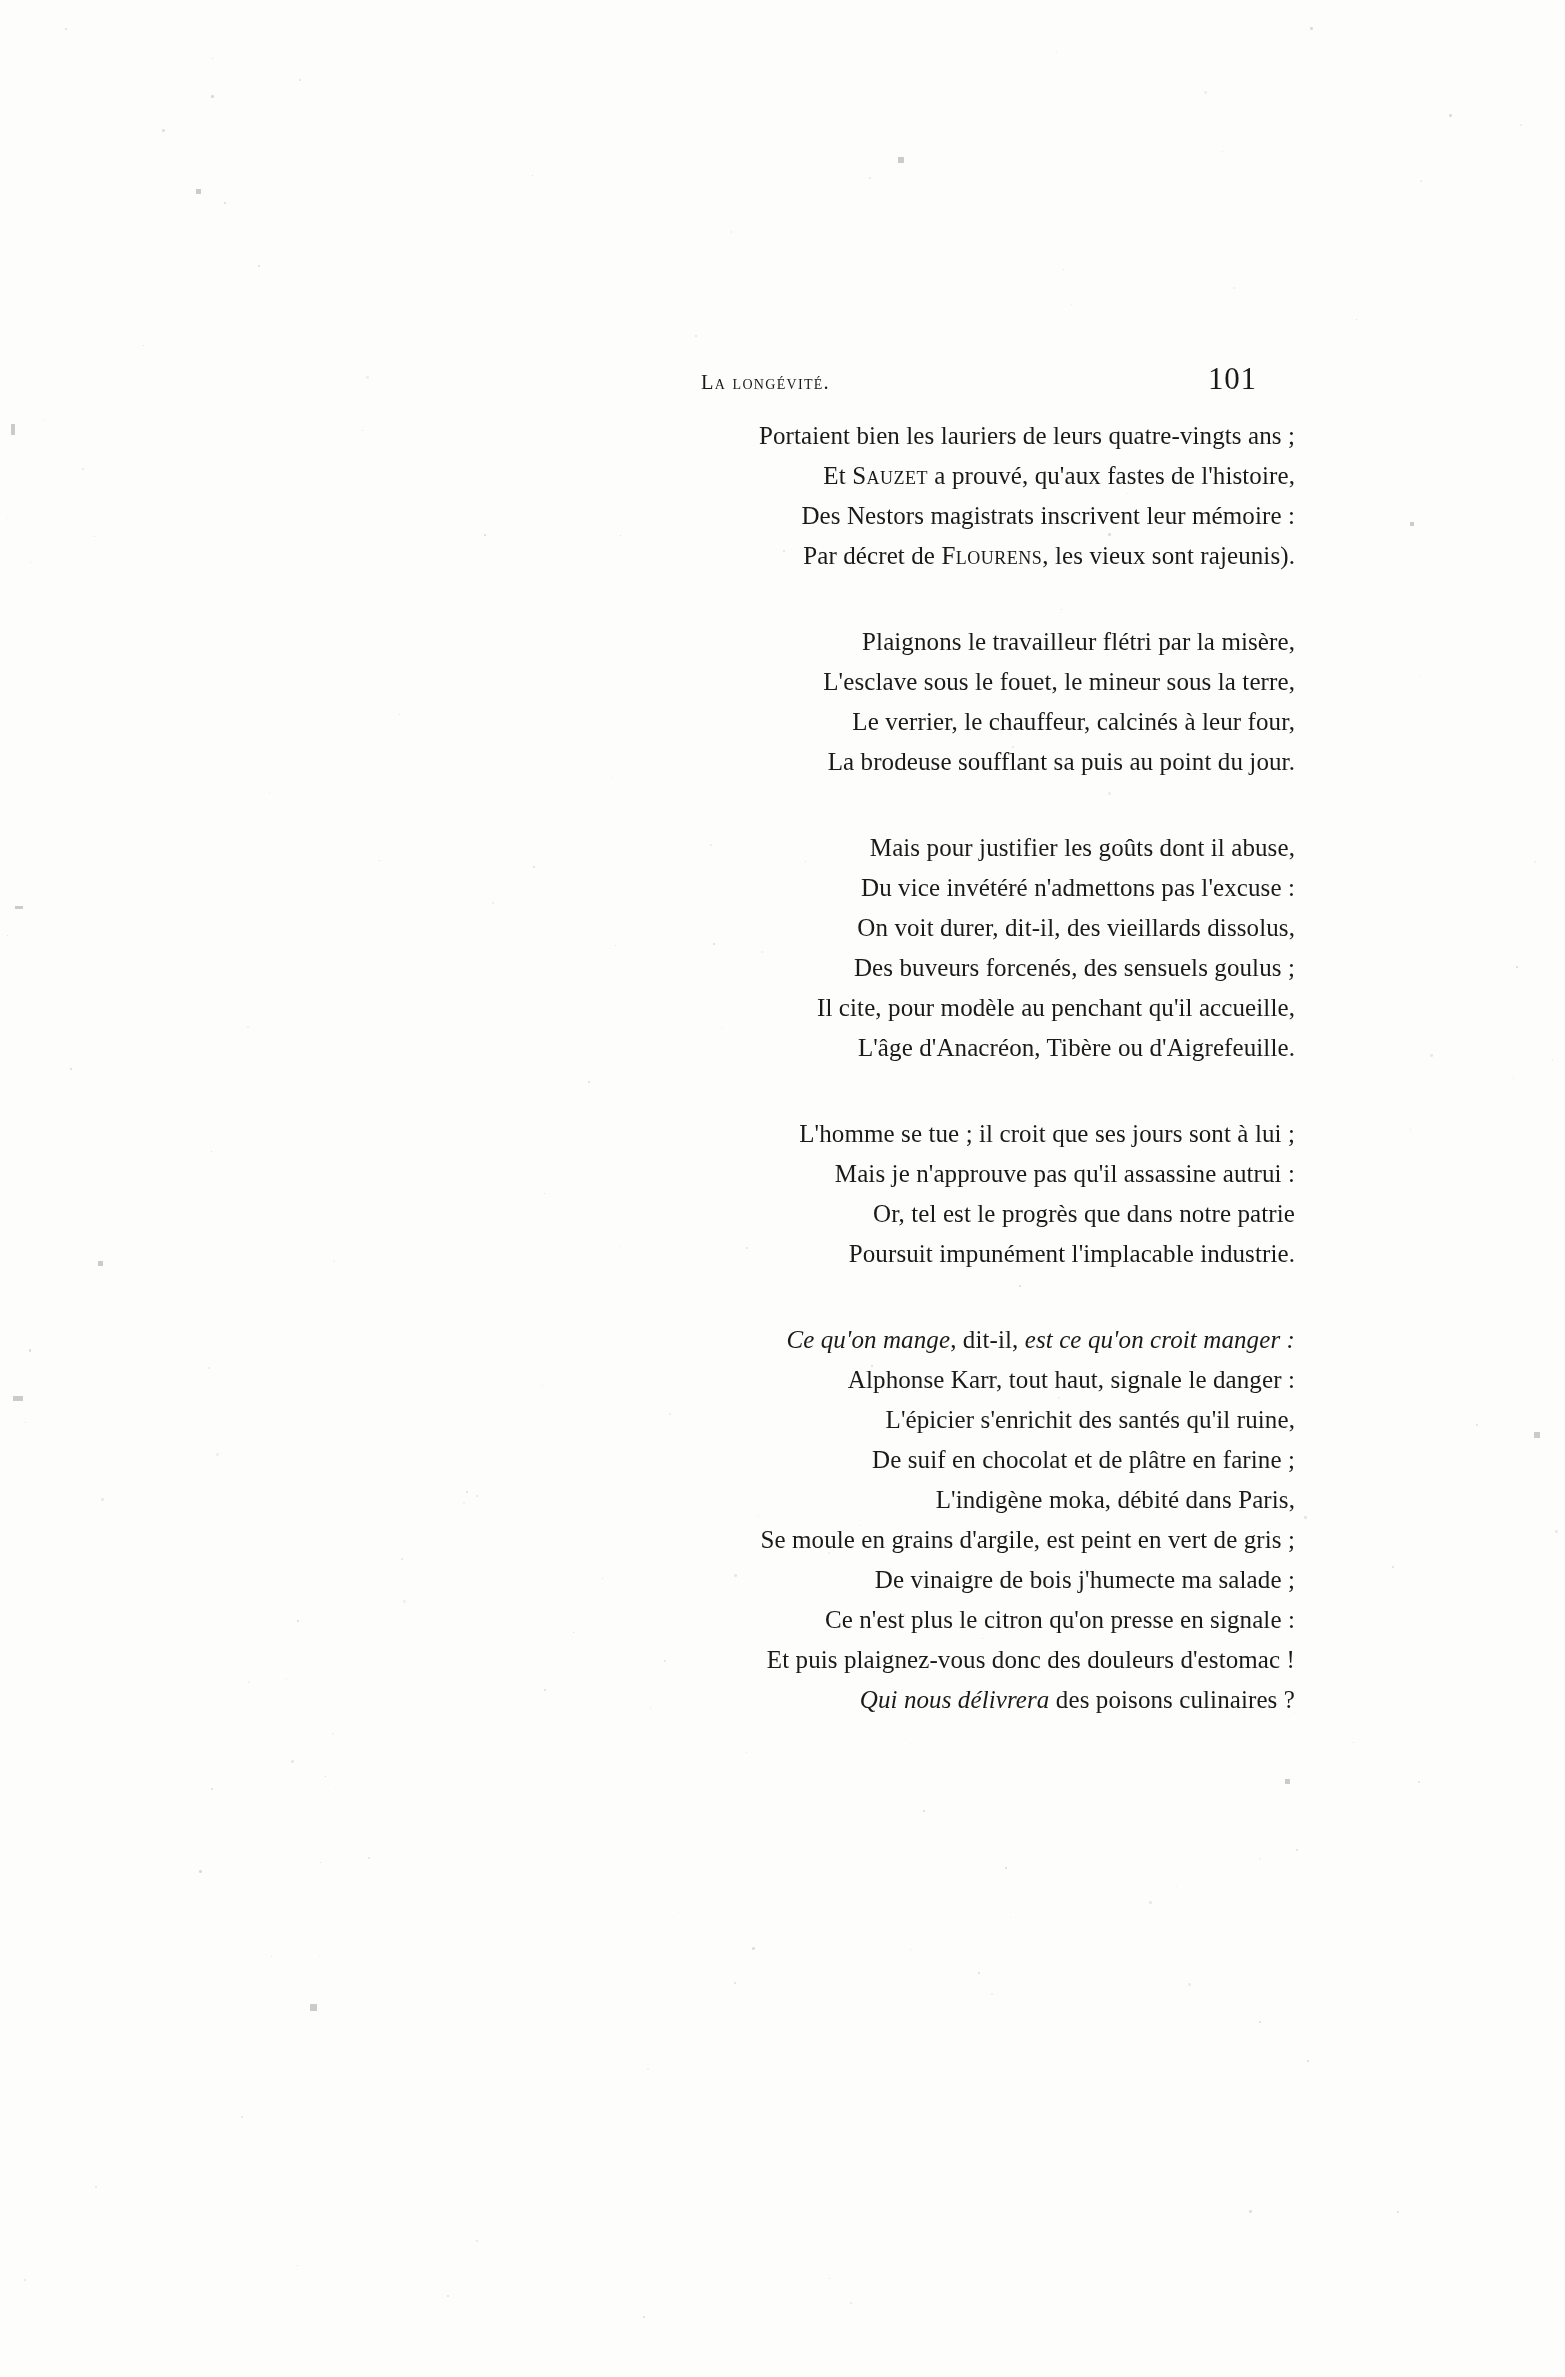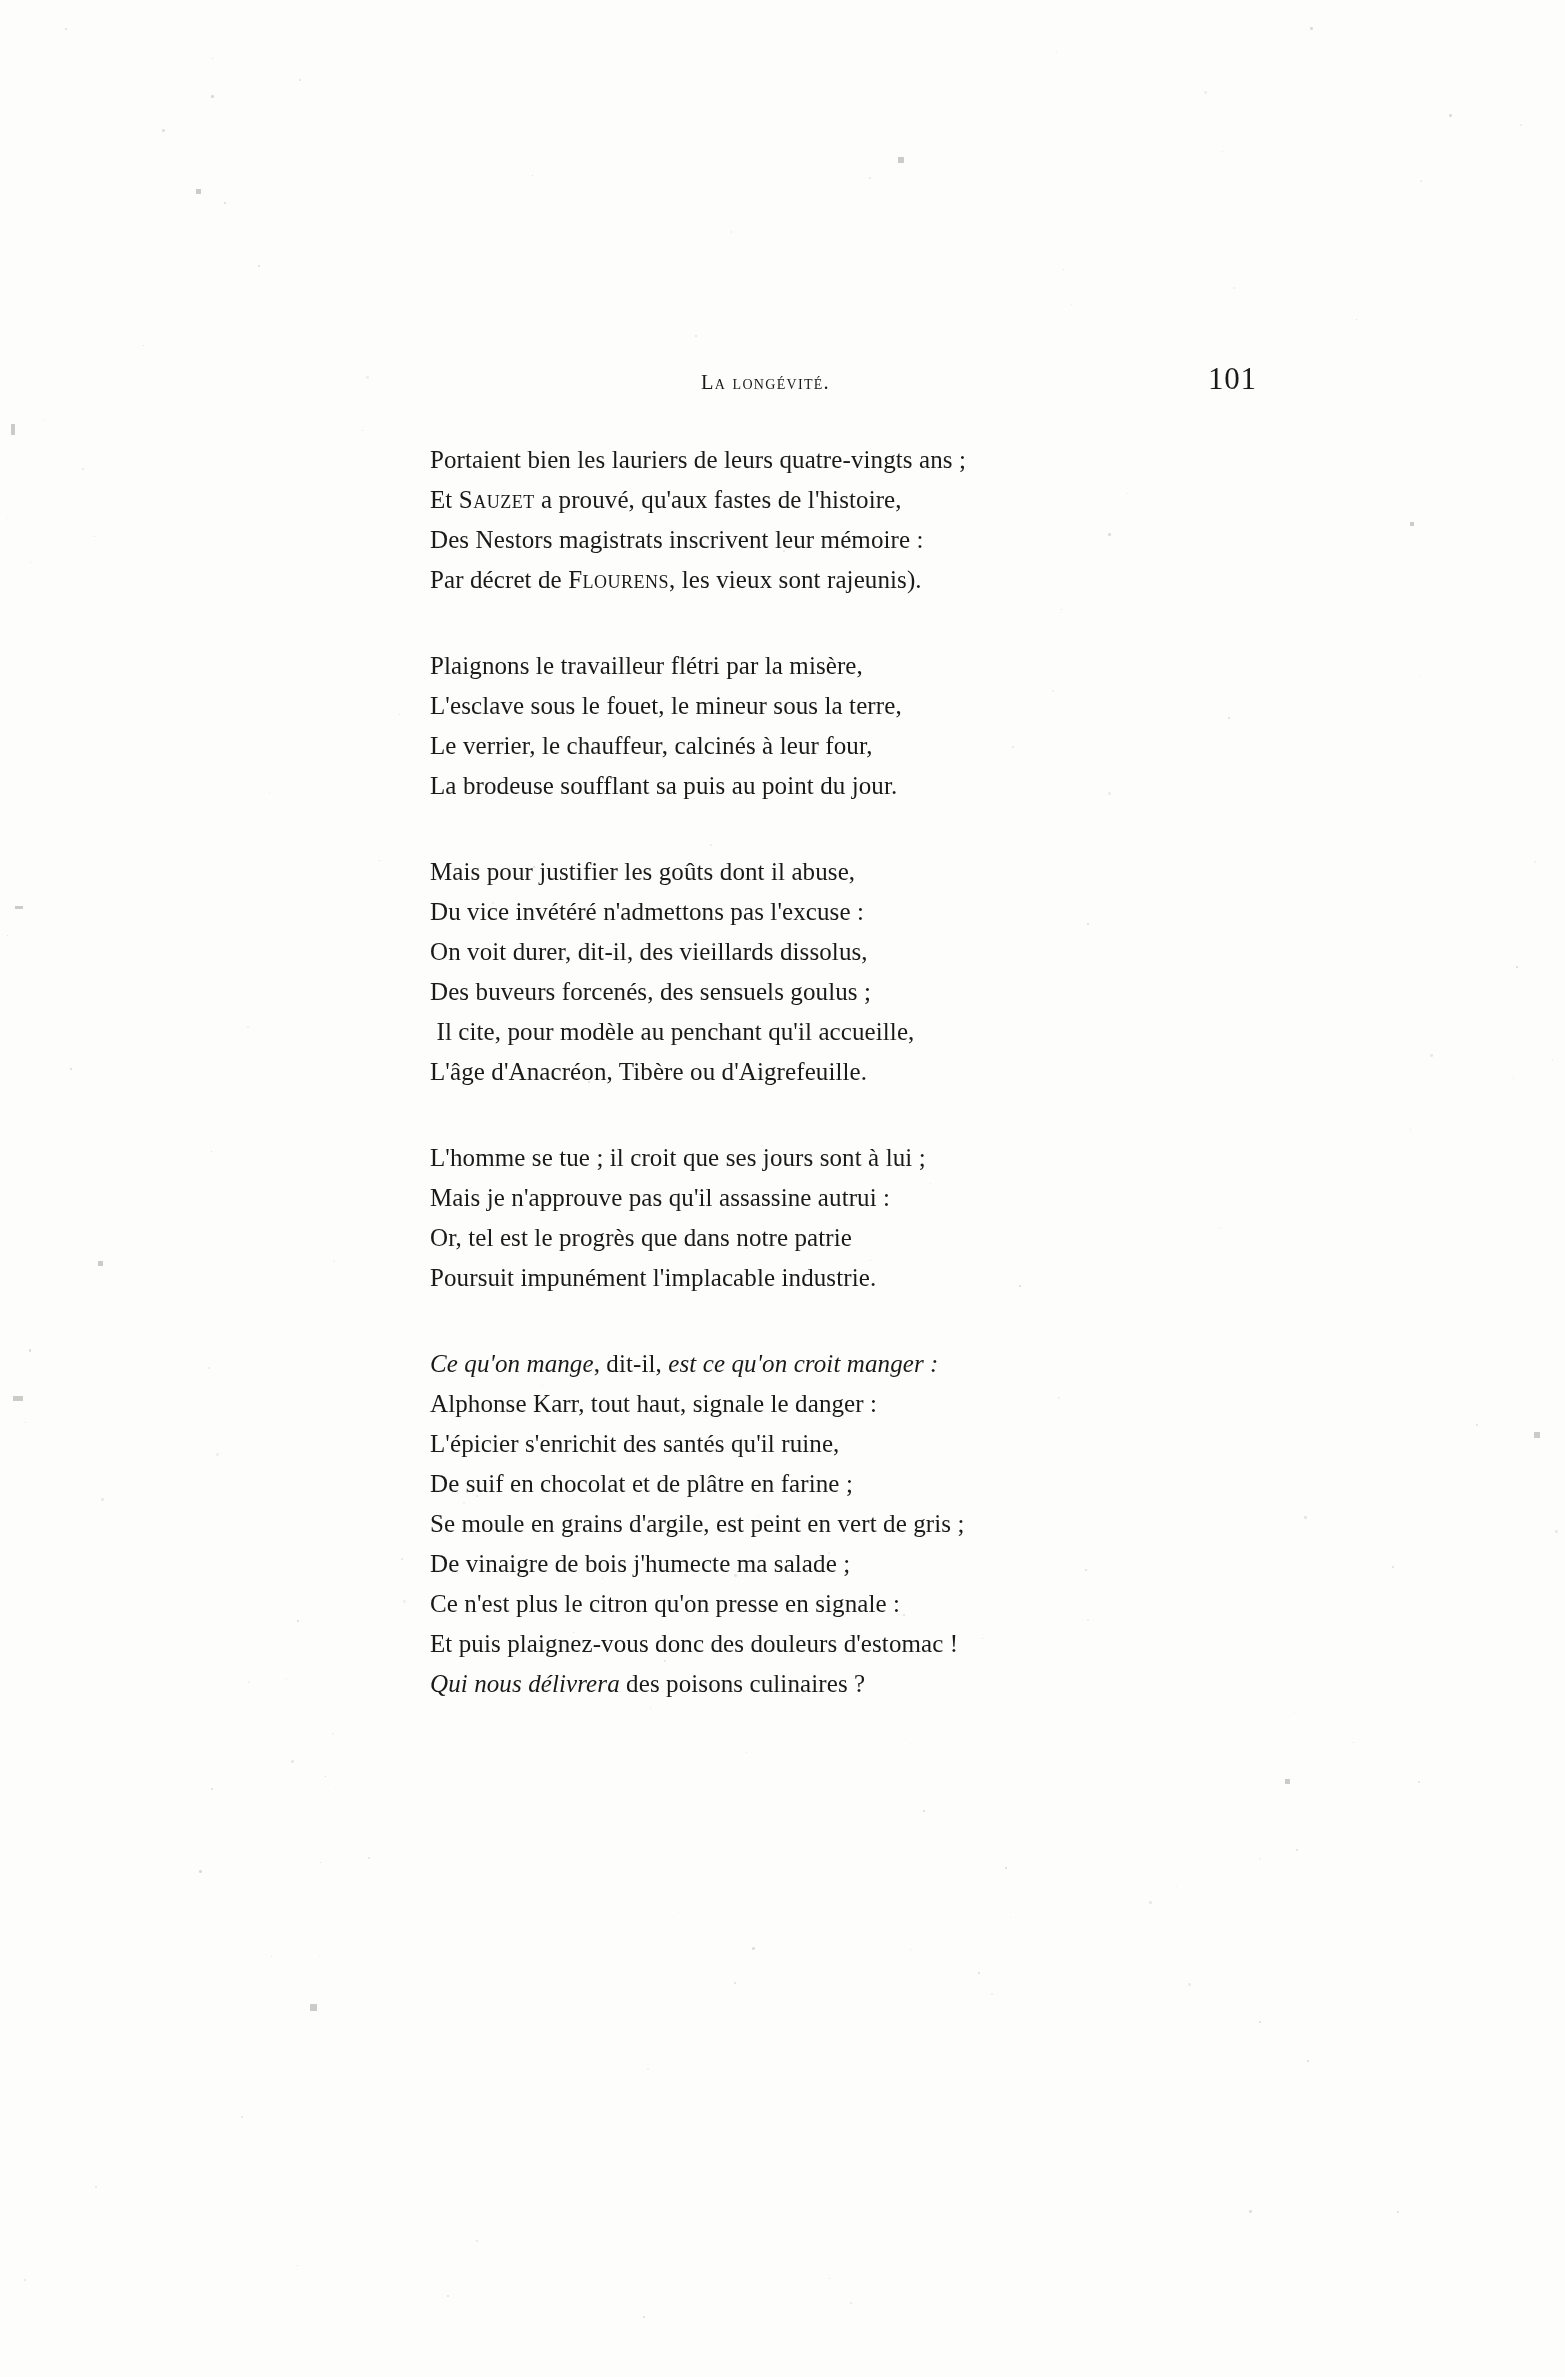--- a/index.html
+++ b/index.html
@@ -60,22 +60,23 @@
     position: absolute;
     left: 784px;
     top: -9.8px;
     font-size: 31px;
     letter-spacing: 0.8px;
   }
 
   .poem {
     position: absolute;
     left: 430px;
-    top: 440px;
+    top: 416px;
     width: 865px;
+    text-align: right;
   }
   .stanza {
     margin: 0 0 46px 0;
   }
   .line {
     font-size: 25px;
     line-height: 40px;
     white-space: pre;
     letter-spacing: 0.1px;
   }
@@ -135,20 +136,21 @@
       <div class="line">Mais je n'approuve pas qu'il assassine autrui :</div>
       <div class="line">Or, tel est le progrès que dans notre patrie</div>
       <div class="line">Poursuit impunément l'implacable industrie.</div>
     </div>
 
     <div class="stanza">
       <div class="line italic"><span style="font-style: italic;">Ce qu'on mange</span><span style="font-style: normal;">, dit-il, </span><span style="font-style: italic;">est ce qu'on croit manger :</span></div>
       <div class="line">Alphonse Karr, tout haut, signale le danger :</div>
       <div class="line">L'épicier s'enrichit des santés qu'il ruine,</div>
       <div class="line">De suif en chocolat et de plâtre en farine ;</div>
+      <div class="line">L'indigène moka, débité dans Paris,</div>
       <div class="line">Se moule en grains d'argile, est peint en vert de gris ;</div>
       <div class="line">De vinaigre de bois j'humecte ma salade ;</div>
       <div class="line">Ce n'est plus le citron qu'on presse en signale :</div>
       <div class="line">Et puis plaignez-vous donc des douleurs d'estomac !</div>
       <div class="line italic"><span style="font-style: italic;">Qui nous délivrera</span><span style="font-style: normal;"> des poisons culinaires ?</span></div>
     </div>
 
   </div>
 </div>
 

